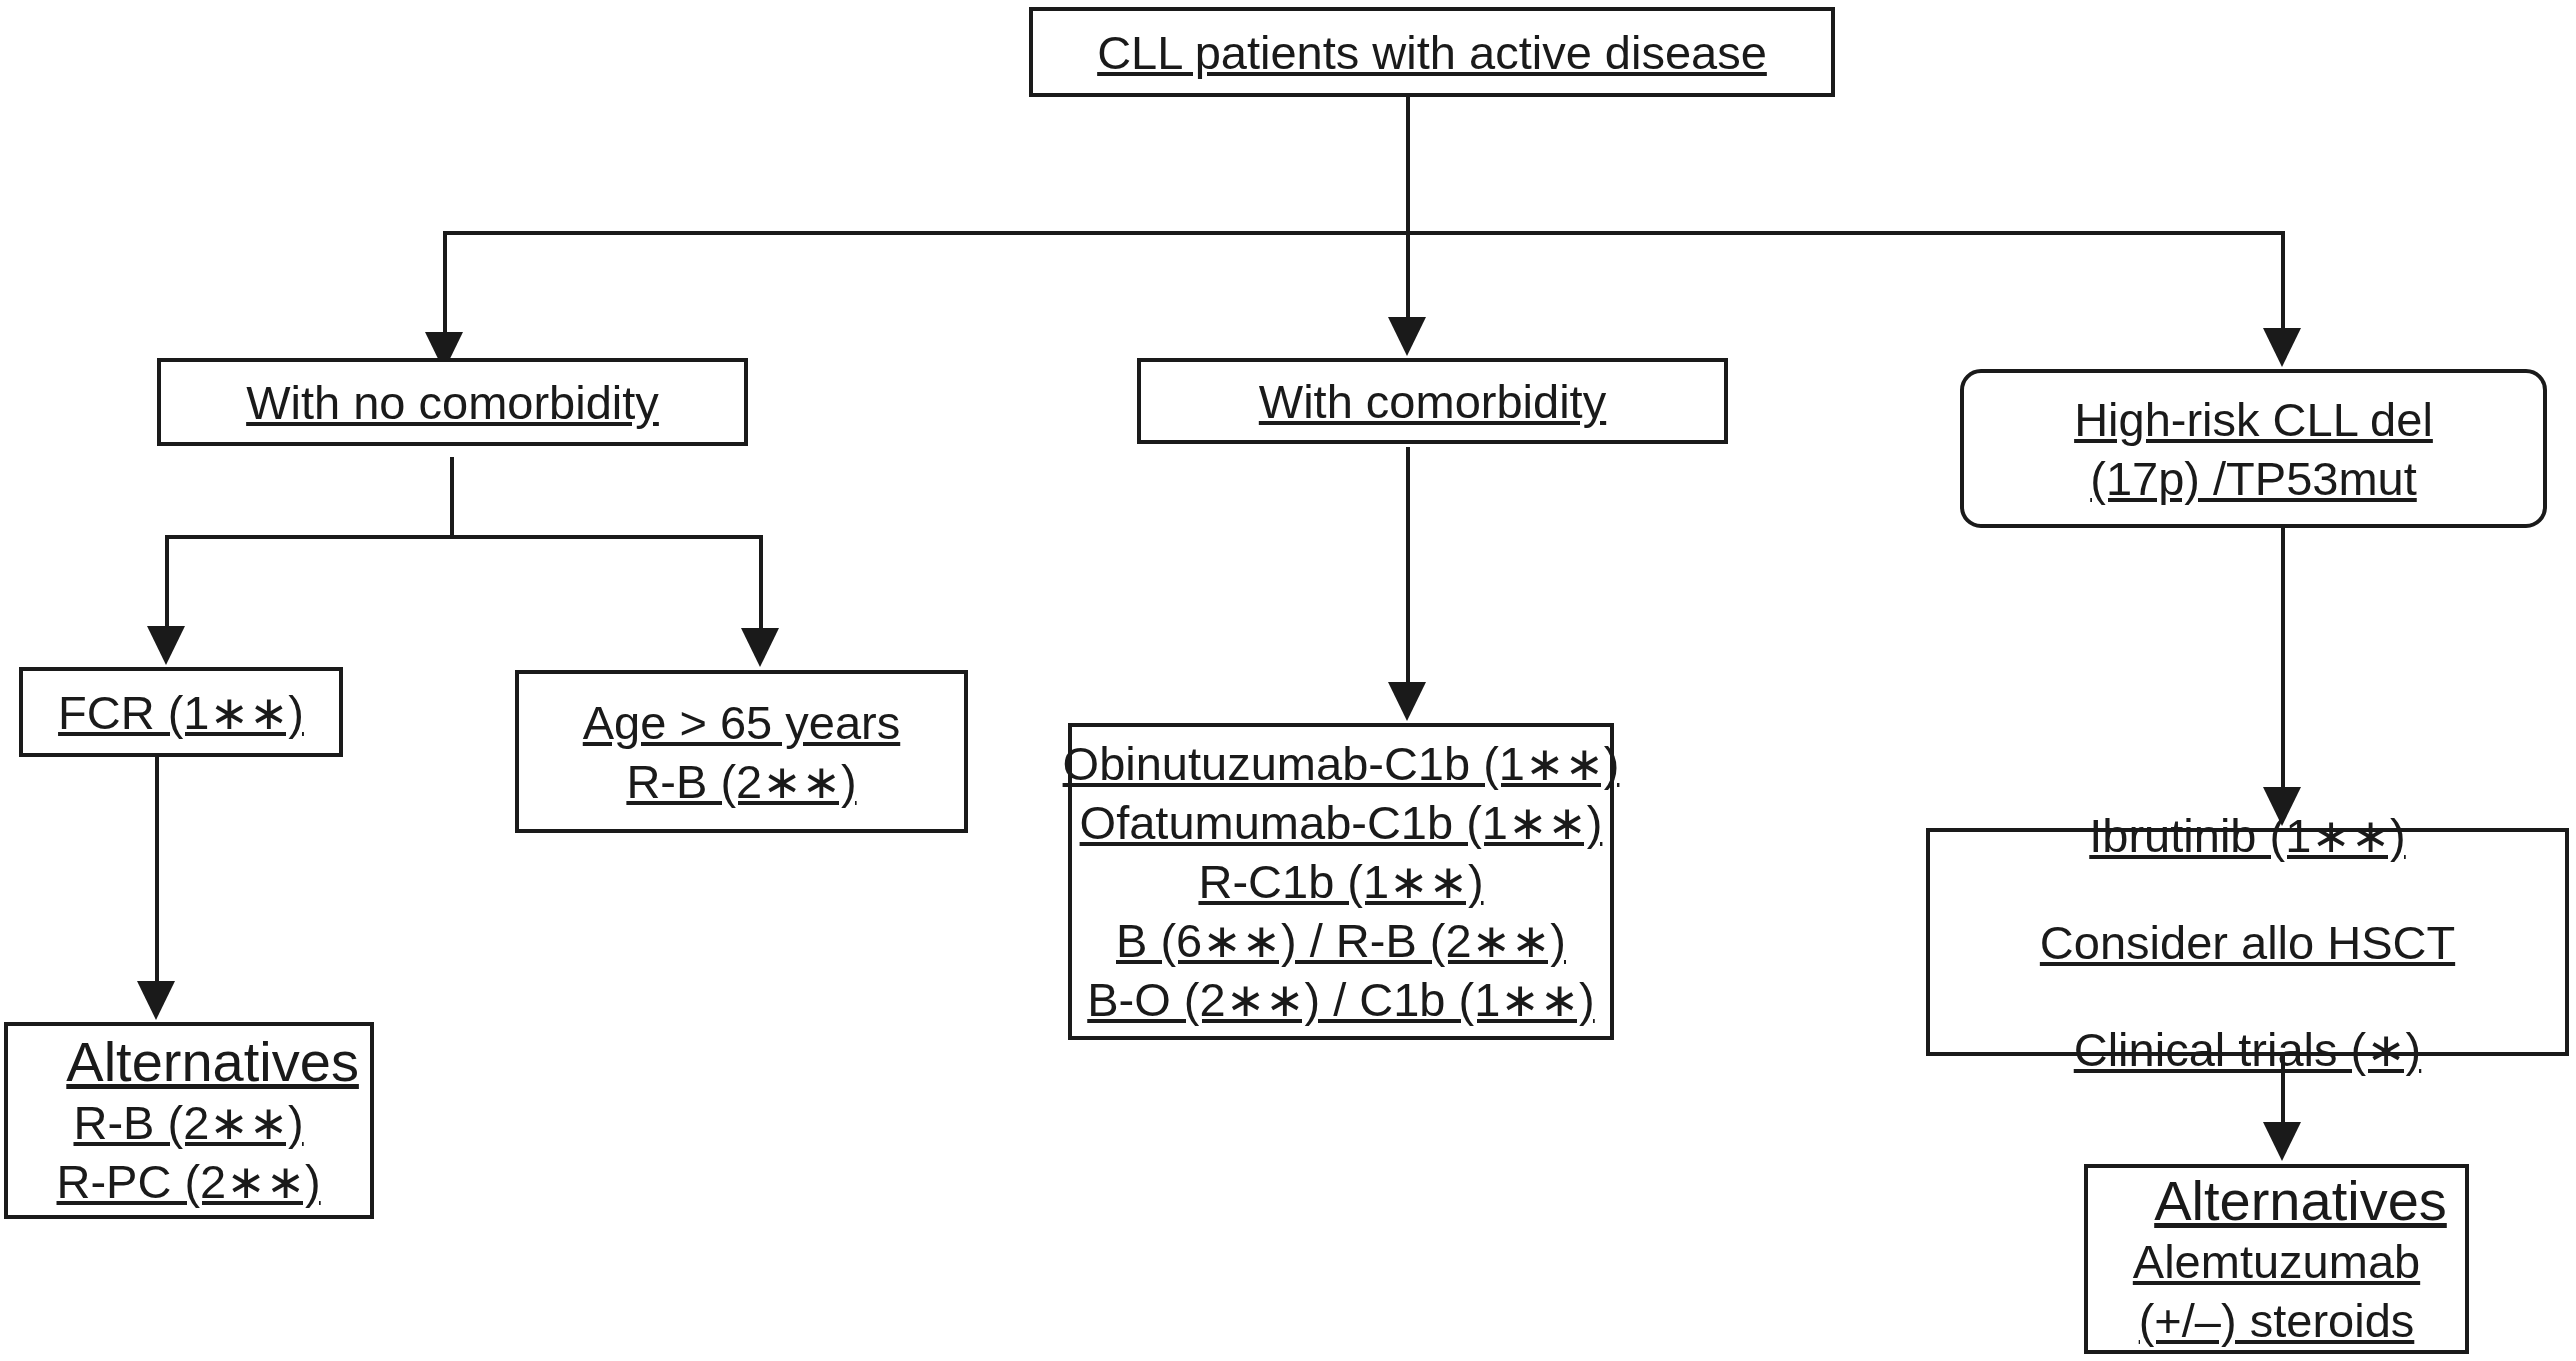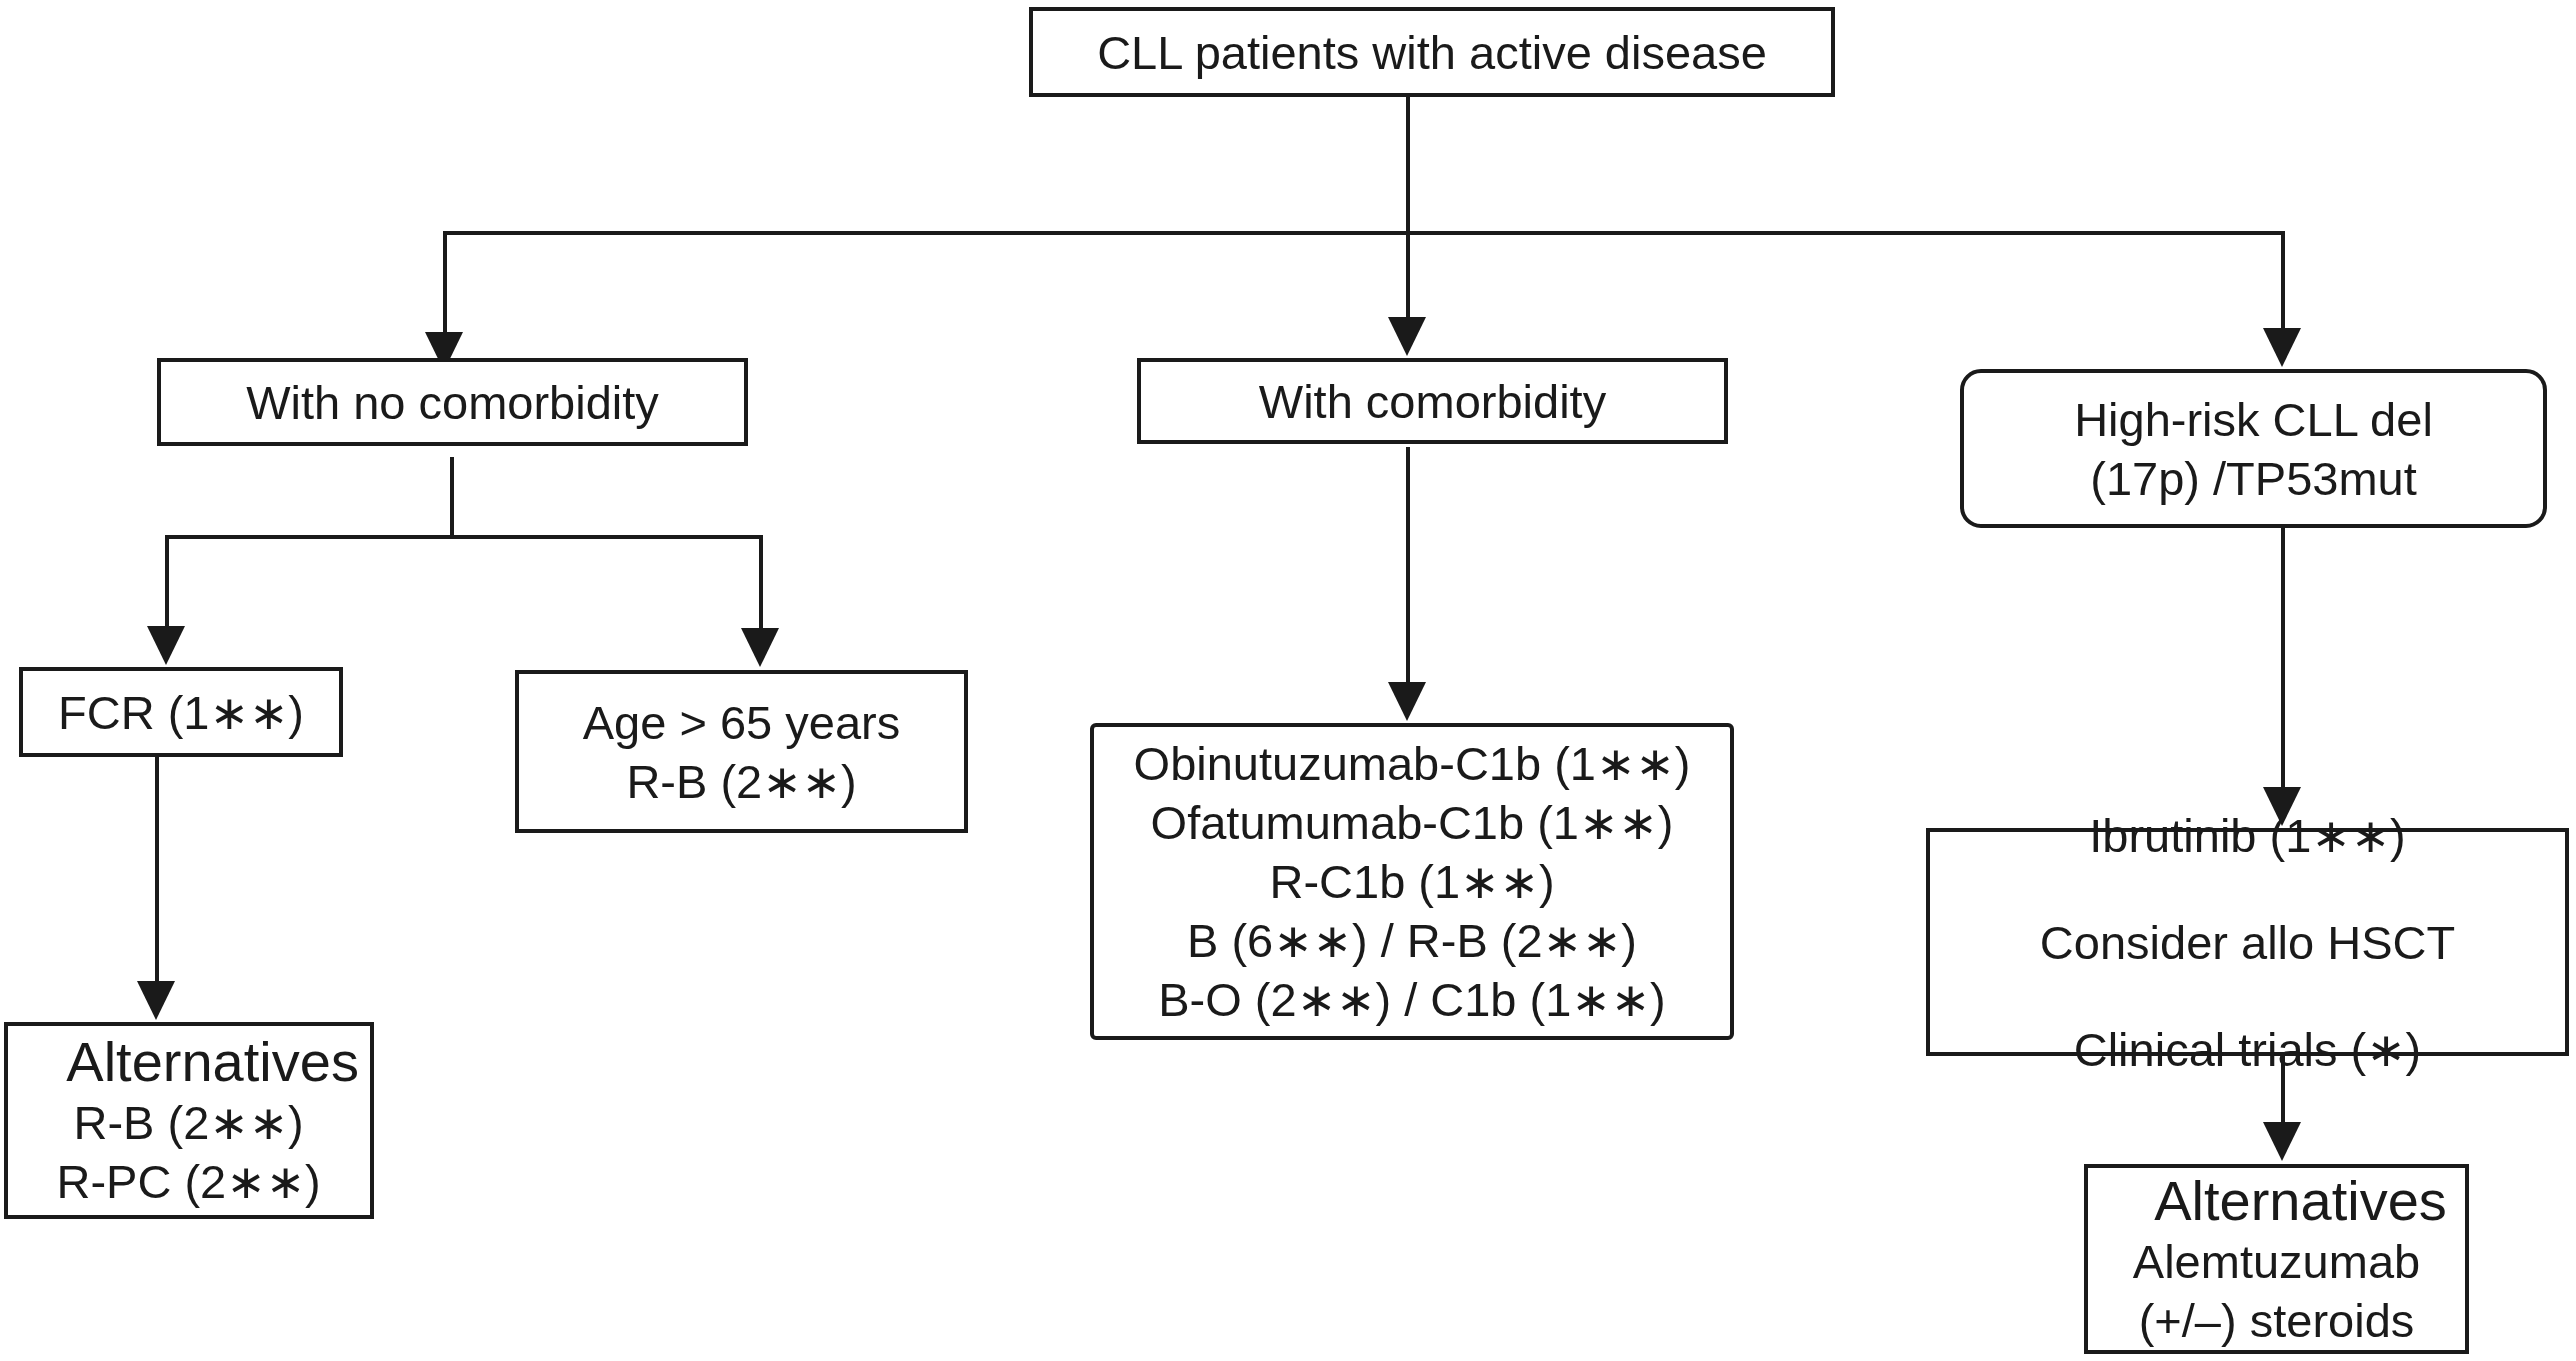--- a/index.html
+++ b/index.html
@@ -12,38 +12,39 @@
     font-family:"Liberation Sans","DejaVu Sans",sans-serif;
     color:var(--ink);
     overflow:hidden;
   }
   .node {
     position:absolute;
     border:4.5px solid var(--ink);
     background:var(--bg);
     display:flex; flex-direction:column;
     align-items:center; justify-content:center;
+    text-decoration:underline;
   }
   .tline { font-size:47px; line-height:59px; white-space:nowrap; }
   .ttitle { font-size:56px; line-height:63px; white-space:nowrap;margin-left:48px; }
   .cline { position:absolute; background:var(--ink); }
   .arrow-down {
     position:absolute; width:0; height:0;
     border-left:19.7px solid transparent;
     border-right:19.7px solid transparent;
     border-top:39px solid var(--ink);
   }
   
   .n-root        { left:1029px; top:7.2px;    width:806px; height:90px; }
   .n-nocomorb    { left:157px;  top:358px;  width:591px; height:88px;  }
   .n-comorb      { left:1137px; top:358px;  width:591px; height:86px; }
   .n-highrisk    { left:1960px; top:369px;  width:587px; height:159px;border-radius:21px; }
   .n-fcr         { left:19px;    top:667px;  width:324px; height:90px; }
   .n-age65       { left:515px;  top:670px;  width:453px; height:163px; }
-  .n-comorbopts  { left:1090px; top:723px;  width:644px; height:317px;border-radius:6px; }
+  .n-comorbopts  { left:1068px; top:723px;  width:546px; height:317px; }
   .n-hropts      { left:1926px; top:828px;  width:643px; height:228px;gap:48px; }
   .n-altleft     { left:3.6px;    top:1022px; width:370px; height:197px; }
   .n-altright    { left:2084px; top:1164px; width:385px; height:190px; }
   
   .c-root-stem     { left:1406px; top:96px;  width:3.6px;    height:139px; }
   .c-branch-h      { left:443px;  top:231px;  width:1841px; height:3.6px;   }
   .c-branch-left   { left:443px;  top:231px;  width:3.6px;    height:106px; }
   .c-branch-center { left:1406px; top:231px;  width:3.6px;    height:90px; }
   .c-branch-right  { left:2281px; top:231px;  width:3.6px;    height:100px; }
   .c-nocomorb-stem { left:450px;  top:457px;  width:3.6px;    height:80px;  }

